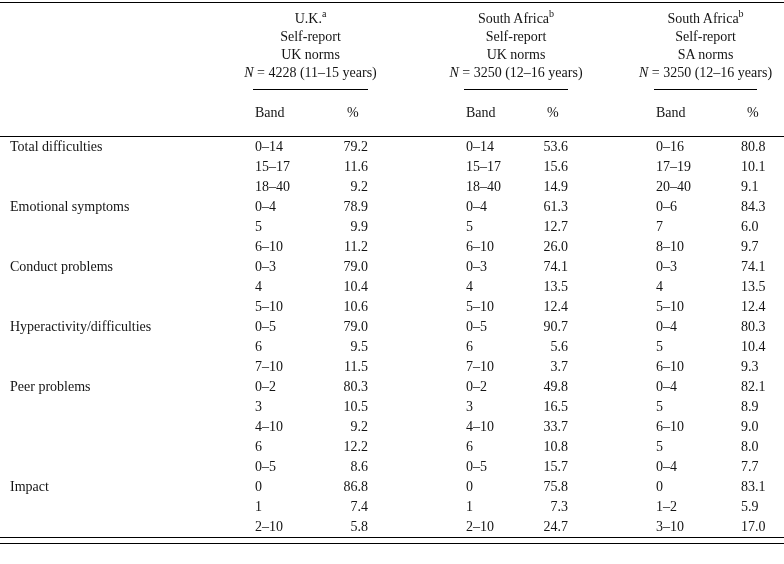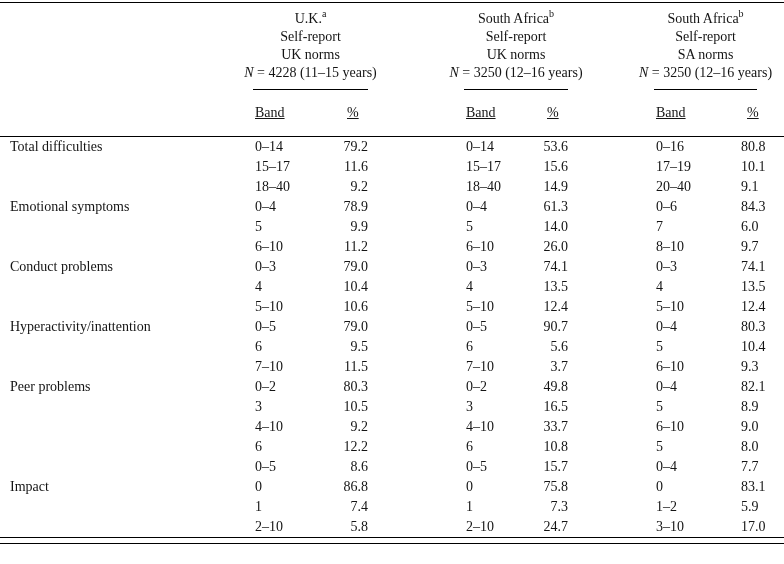--- a/index.html
+++ b/index.html
@@ -22,21 +22,21 @@
   .ghead-inner { display: flex; flex-direction: column; align-items: center; padding-top: 7px; }
   .g1 .ghead-inner { margin-right: 96px; }
   .g2 .ghead-inner { margin-right: 86px; }
   .g3 .ghead-inner { margin-right: 27px; }
   .gline { white-space: nowrap; line-height: 18px; text-align: center; }
   .gline sup { font-size: 10px; line-height: 0; }
   .gline .nvar { font-style: italic; }
   .grule { width: 100%; border-top: 1px solid #000; margin-top: 7px; }
 
   
-  .subhead td { height: 46px; vertical-align: middle; border-bottom: 1px solid #000; text-decoration: underline; }
+  .subhead td { height: 46px; vertical-align: middle; border-bottom: 1px solid #000; }
   .band-h, td.band { text-align: left; padding-left: 2px; white-space: nowrap; }
   .pct-h { text-align: left; padding-left: 6px; }
 
   
   tbody td { line-height: 20px; white-space: nowrap; }
   td.lbl { padding-left: 10px; }
   td.pct { text-align: right; }
   td.pct.c1 { padding-right: 96px; }
   td.pct.c2 { padding-right: 86px; }
   td.pct.c3 { padding-right: 27px; }
@@ -139,21 +139,21 @@
           <td class="band">0–4</td>
           <td class="pct c2">61.3</td>
           <td class="band">0–6</td>
           <td class="pct c3">84.3</td>
         </tr>
         <tr>
           <td class="lbl"></td>
           <td class="band">5</td>
           <td class="pct c1">9.9</td>
           <td class="band">5</td>
-          <td class="pct c2">14.0</td>
+          <td class="pct c2">12.7</td>
           <td class="band">7</td>
           <td class="pct c3">6.0</td>
         </tr>
         <tr>
           <td class="lbl"></td>
           <td class="band">6–10</td>
           <td class="pct c1">11.2</td>
           <td class="band">6–10</td>
           <td class="pct c2">26.0</td>
           <td class="band">8–10</td>
@@ -180,21 +180,21 @@
         <tr>
           <td class="lbl"></td>
           <td class="band">5–10</td>
           <td class="pct c1">10.6</td>
           <td class="band">5–10</td>
           <td class="pct c2">12.4</td>
           <td class="band">5–10</td>
           <td class="pct c3">12.4</td>
         </tr>
         <tr>
-          <td class="lbl">Hyperactivity/inattention</td>
+          <td class="lbl">Hyperactivity/difficulties</td>
           <td class="band">0–5</td>
           <td class="pct c1">79.0</td>
           <td class="band">0–5</td>
           <td class="pct c2">90.7</td>
           <td class="band">0–4</td>
           <td class="pct c3">80.3</td>
         </tr>
         <tr>
           <td class="lbl"></td>
           <td class="band">6</td>

